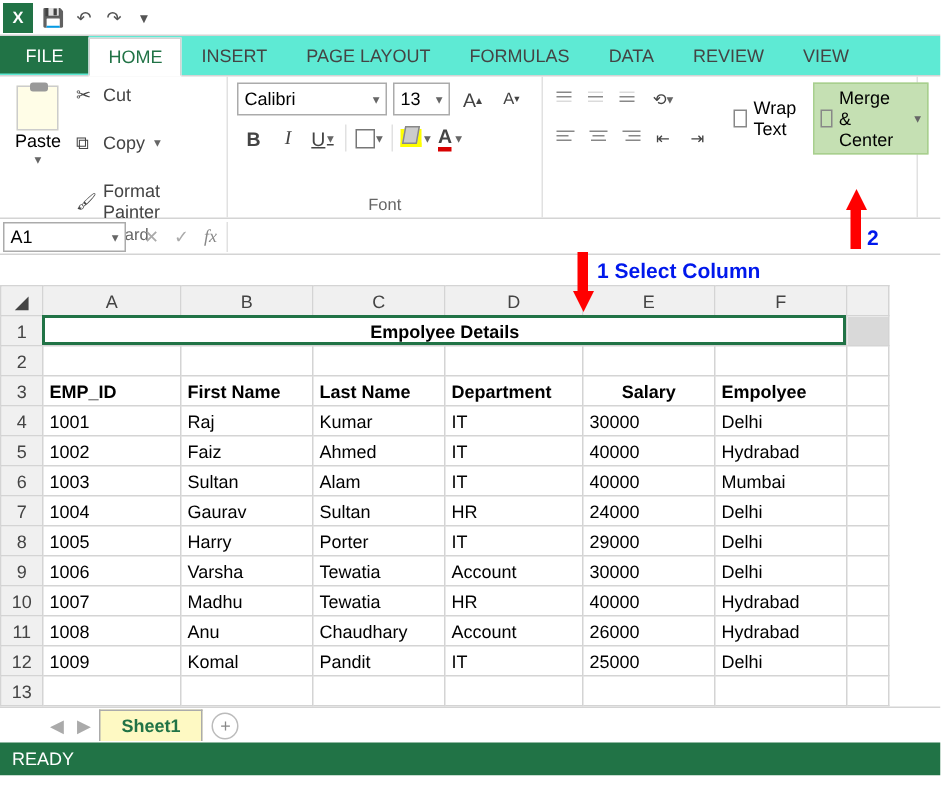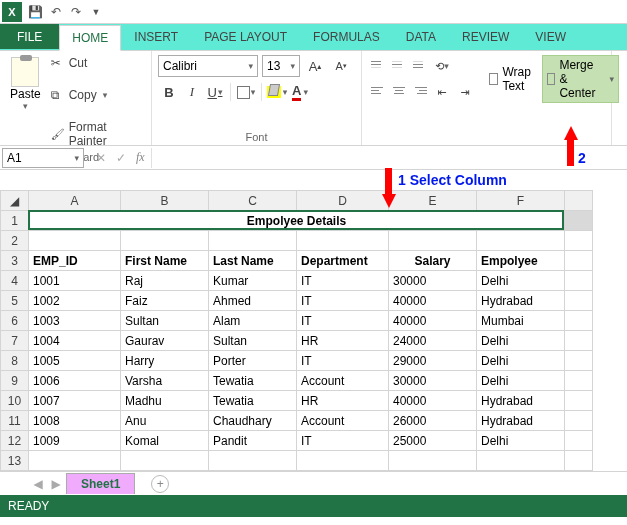--- a/index.html
+++ b/index.html
@@ -61,21 +61,21 @@
 table.sheet th{background:#f0f0f0;font-weight:normal;text-align:center;color:#444}
 table.sheet th.rowhdr{width:28px;text-align:center}
 table.sheet .col-A{width:92px}.col-B{width:88px}.col-C{width:88px}.col-D{width:92px}.col-E{width:88px}.col-F{width:88px}
 tr.sel td{background:#d9d9d9}
 tr.sel td.merged{background:#fff;font-weight:bold;text-align:center}
 tr.hdr-row td{font-weight:bold}
 td.num{text-align:right}
 .sel-border{position:absolute;border:2px solid #217346;pointer-events:none}
 .sheet-tabs{height:24px;background:#fff;border-top:1px solid #d4d4d4;display:flex;align-items:center;padding-left:30px}
 .st-nav{width:16px;height:16px;display:flex;align-items:center;justify-content:center;color:#aaa;cursor:pointer;margin-right:2px}
-.st-tab{padding:3px 14px;border:1px solid #ababab;border-bottom:none;background:#f0abfc;margin-right:12px;cursor:pointer;font-weight:bold;color:#217346}
+.st-tab{padding:3px 14px;border:1px solid #ababab;border-bottom:none;background:#fef9c3;margin-right:2px;cursor:pointer;font-weight:bold;color:#217346}
 .st-add{width:18px;height:18px;border:1px solid #bbb;border-radius:50%;display:flex;align-items:center;justify-content:center;color:#888;cursor:pointer;margin-left:4px}
 .statusbar{height:22px;background:#217346;color:#fff;display:flex;align-items:center;padding:0 8px;font-size:11px}
 .rb-sep{width:1px;height:18px;background:#e1e1e1;margin:0 3px}
 </style>
 </head>
 <body>
 
 <div class="titlebar">
   <div class="tb-icon">X</div>
   <div class="qat-btn">💾</div>

